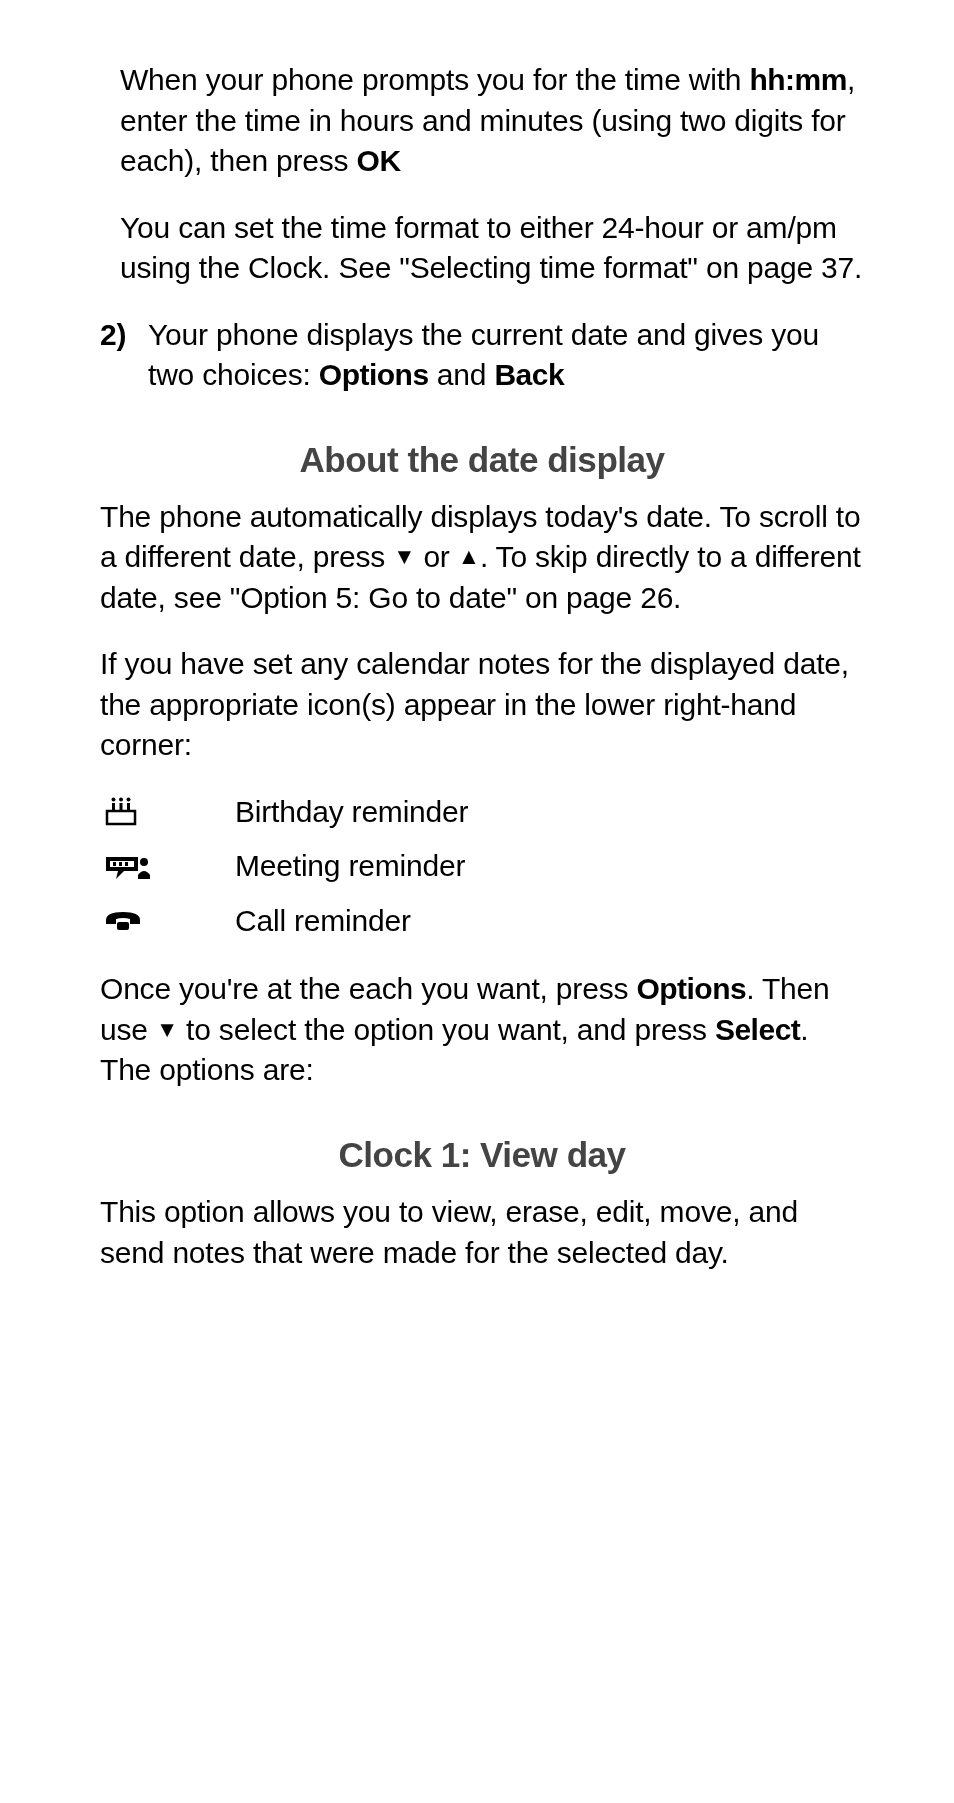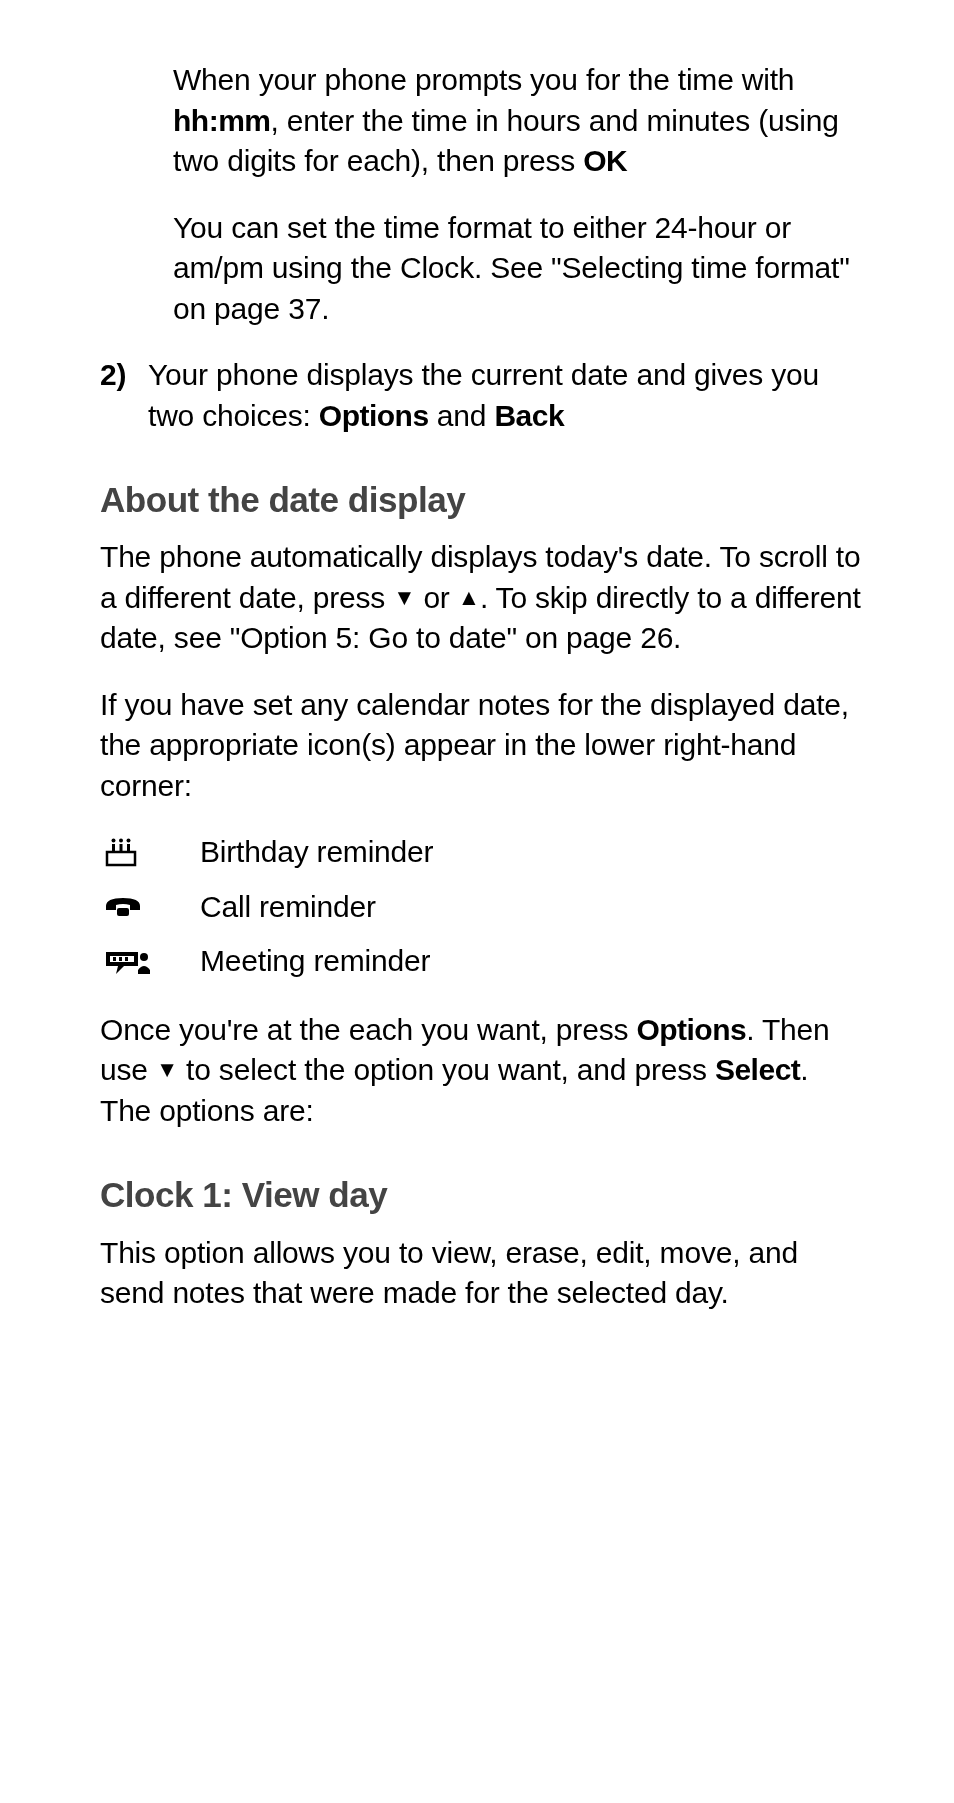--- a/index.html
+++ b/index.html
@@ -6,31 +6,31 @@
   body {
     font-family: "Helvetica Neue", Helvetica, Arial, sans-serif;
     font-size: 30px;
     line-height: 1.35;
     color: #000;
     background: #fff;
     width: 954px;
     padding: 60px 90px 50px 100px;
     letter-spacing: -0.2px;
   }
-  .indent-block { margin-left: 73px; }
+  .indent-block { margin-left: 20px; }
   .para { margin-bottom: 26px; }
   .heavy { font-weight: 900; font-family: Arial, sans-serif; letter-spacing: -0.5px; }
   .italic { }
-  .subhead { font-weight: 700; font-family: Arial, sans-serif; color: #444; letter-spacing: -0.5px; margin-top: 40px; margin-bottom: 14px; }
+  .subhead { font-weight: 700; font-family: Arial, sans-serif; color: #444; letter-spacing: -0.5px; margin-top: 40px; margin-bottom: 14px; text-align: center; }
   .num-row { display: flex; margin-bottom: 30px; }
   .num { font-weight: 900; font-family: Arial, sans-serif; width: 48px; flex-shrink: 0; }
   .tri-down { display: inline-block; font-size: 0.75em; position: relative; top: -3px; }
   .tri-up { display: inline-block; font-size: 0.75em; position: relative; top: -3px; }
   .icon-list { margin: 2px 0 28px 0; }
-  .icon-row { display: flex; align-items: center; margin-bottom: 14px; }
+  .icon-row { display: flex; align-items: center; margin-bottom: 14px; gap: 35px; }
   .icon-cell { width: 100px; flex-shrink: 0; display: flex; justify-content: flex-start; padding-left: 4px; }
   .icon-label { }
 </style>
 </head>
 <body>
 
 <div class="indent-block">
   <p class="para">
     <span>When your phone prompts you for the time with </span><span class="heavy">hh:mm</span><span>, enter the time in hours and minutes (using two digits for each), then press </span><span class="heavy">OK</span>
   </p>
@@ -66,41 +66,41 @@
         <rect x="23" y="6" width="3" height="8" fill="#000"></rect>
         <circle cx="9.5" cy="2.5" r="2" fill="#000"></circle>
         <circle cx="17" cy="2.5" r="2" fill="#000"></circle>
         <circle cx="24.5" cy="2.5" r="2" fill="#000"></circle>
       </svg>
     </div>
     <div class="icon-label">Birthday reminder</div>
   </div>
   <div class="icon-row">
     <div class="icon-cell">
-      <svg width="38" height="22" viewBox="0 0 38 22">
-        <path d="M 2 10 Q 2 2 19 2 Q 36 2 36 10 L 36 14 L 26 14 L 26 9 Q 19 7 12 9 L 12 14 L 2 14 Z" fill="#000"></path>
-        <rect x="13" y="12" width="12" height="8" rx="2" fill="#000"></rect>
-      </svg>
-    </div>
-    <div class="icon-label">Call reminder</div>
-  </div>
-  <div class="icon-row">
-    <div class="icon-cell">
       <svg width="48" height="28" viewBox="0 0 48 28">
         <path d="M 2 4 L 34 4 L 34 18 L 20 18 L 12 26 L 14 18 L 2 18 Z" fill="#000"></path>
         <rect x="6" y="8" width="24" height="6" fill="#fff"></rect>
         <rect x="9" y="9" width="3" height="4" fill="#000"></rect>
         <rect x="15" y="9" width="3" height="4" fill="#000"></rect>
         <rect x="21" y="9" width="3" height="4" fill="#000"></rect>
         <circle cx="40" cy="9" r="4" fill="#000"></circle>
         <path d="M 34 22 Q 40 14 46 22 L 46 26 L 34 26 Z" fill="#000"></path>
       </svg>
     </div>
     <div class="icon-label">Meeting reminder</div>
   </div>
+  <div class="icon-row">
+    <div class="icon-cell">
+      <svg width="38" height="22" viewBox="0 0 38 22">
+        <path d="M 2 10 Q 2 2 19 2 Q 36 2 36 10 L 36 14 L 26 14 L 26 9 Q 19 7 12 9 L 12 14 L 2 14 Z" fill="#000"></path>
+        <rect x="13" y="12" width="12" height="8" rx="2" fill="#000"></rect>
+      </svg>
+    </div>
+    <div class="icon-label">Call reminder</div>
+  </div>
 </div>
 
 <p class="para">
   <span>Once you're at the each you want, press </span><span class="heavy">Options</span><span>. Then use </span><span class="tri-down">▼</span><span> to select the option you want, and press </span><span class="heavy">Select</span><span>. The options are:</span>
 </p>
 
 <h3 class="subhead">Clock 1: View day</h3>
 
 <p class="para">This option allows you to view, erase, edit, move, and send notes that were made for the selected day.</p>
 

